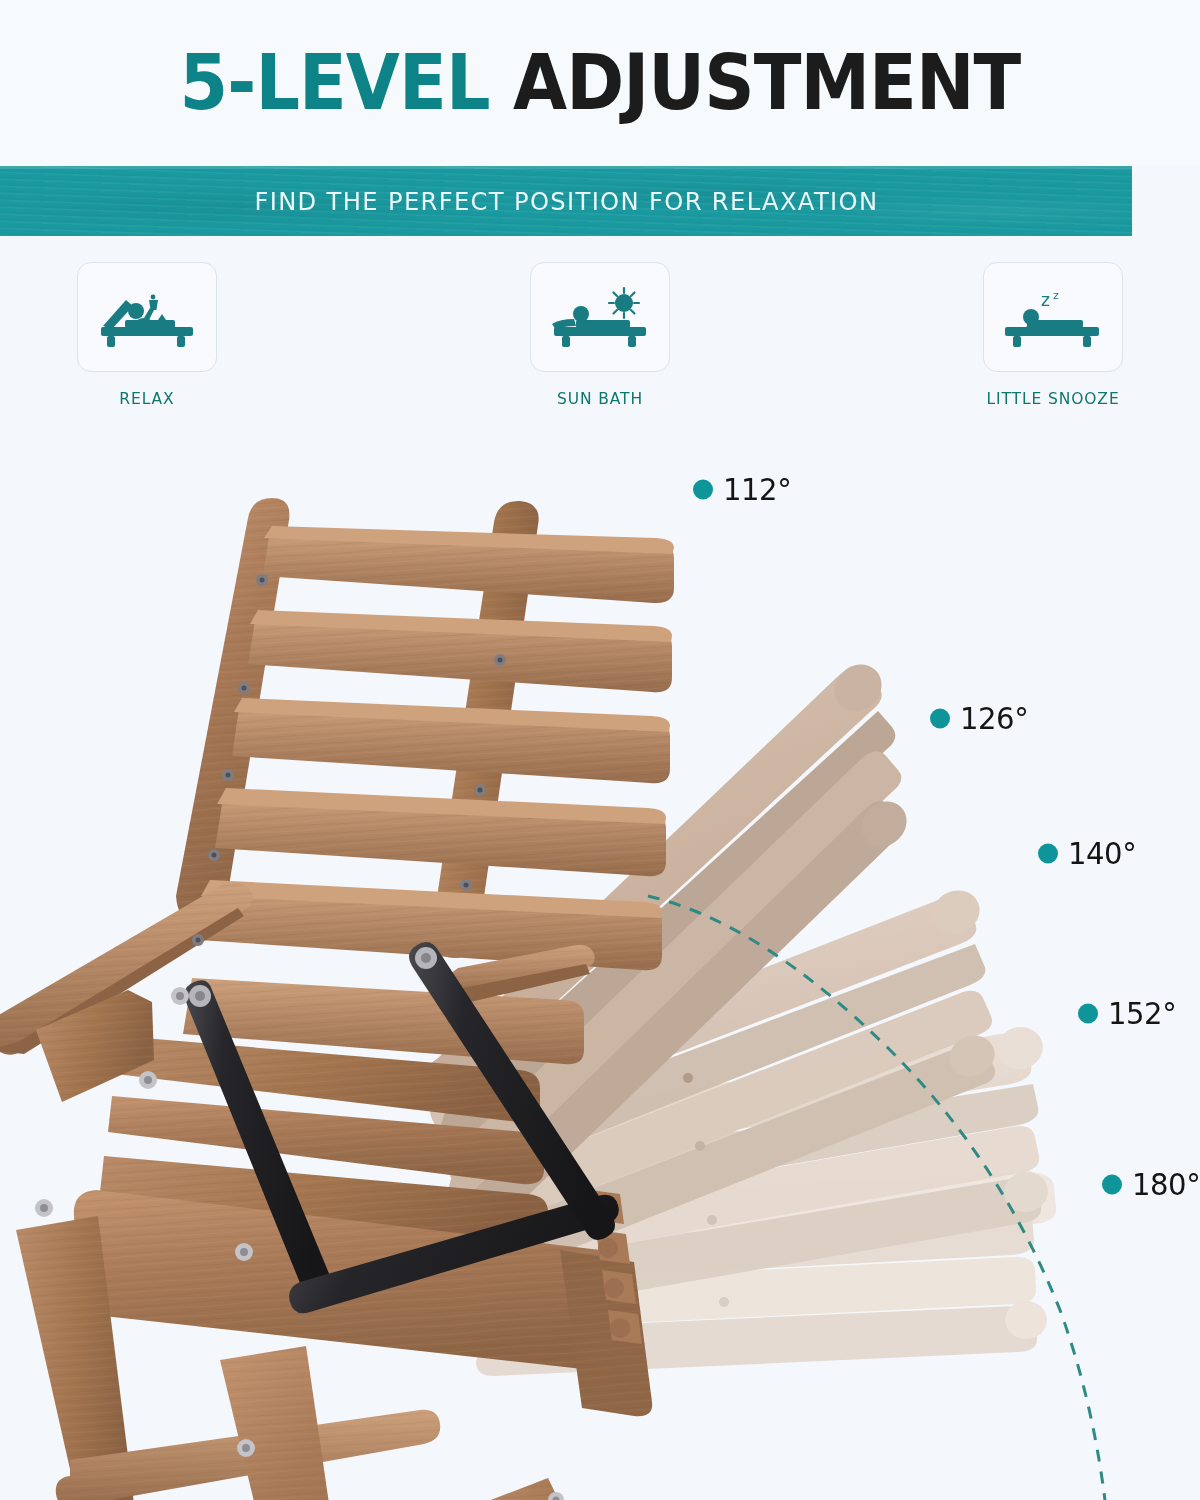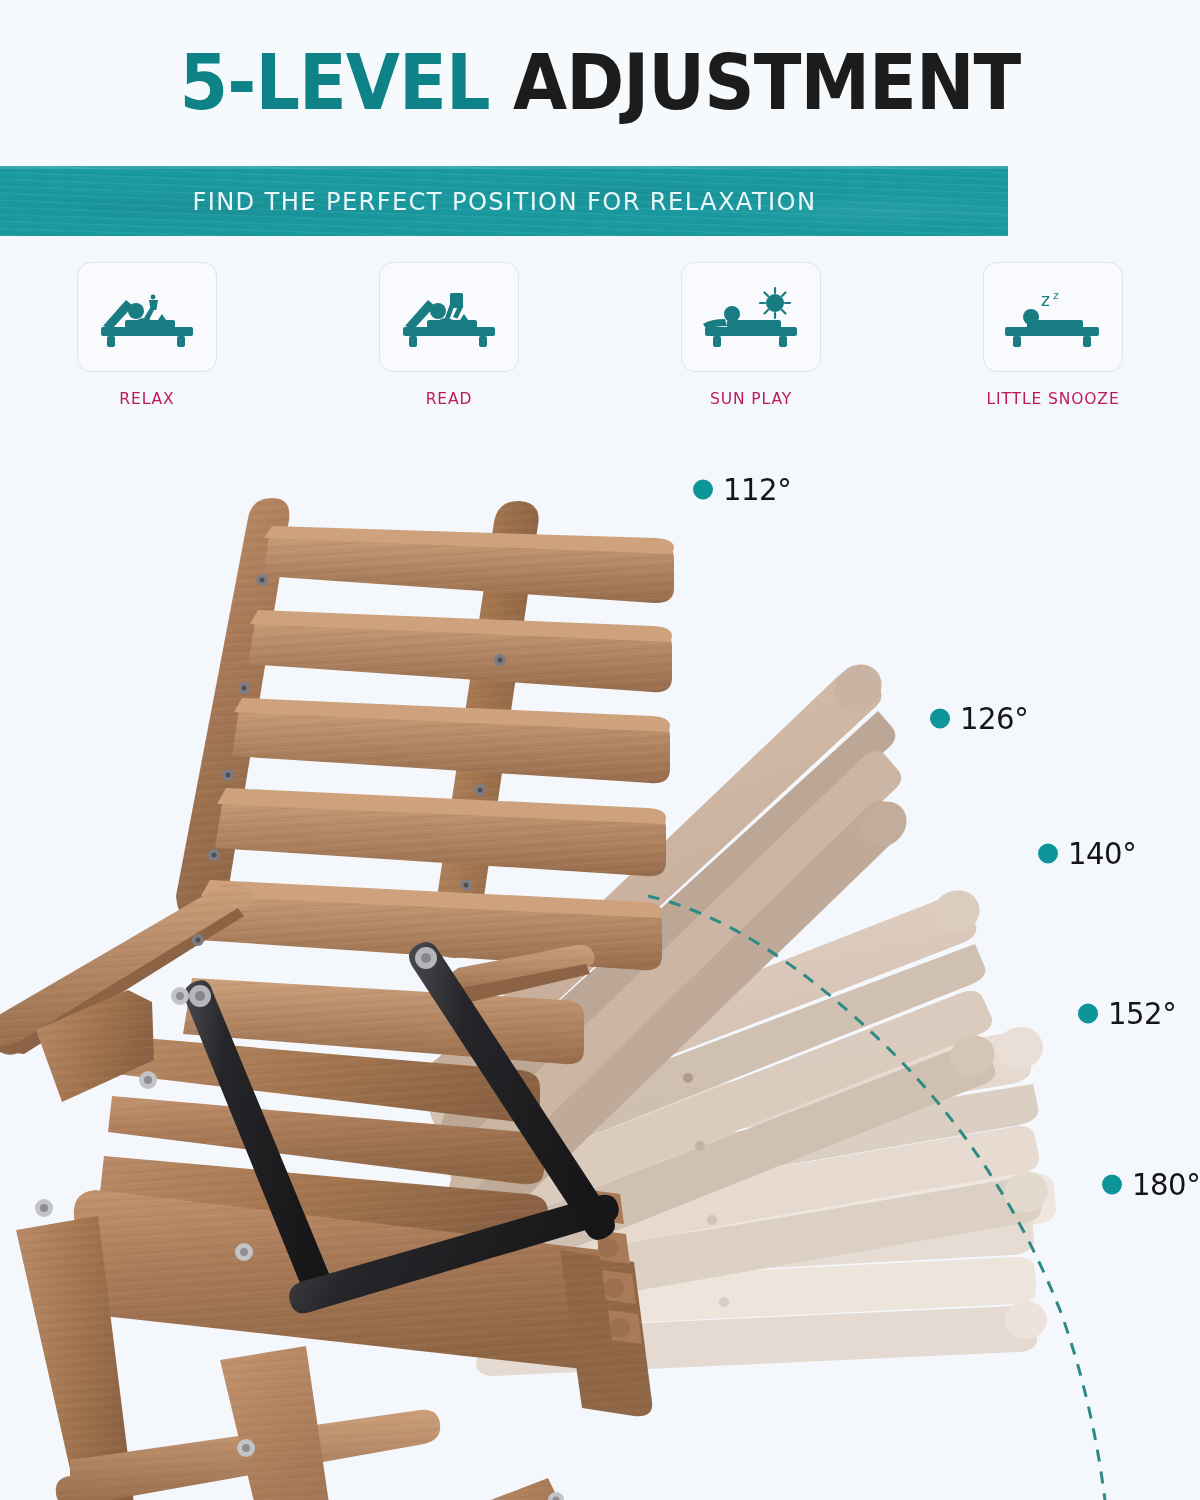--- a/index.html
+++ b/index.html
@@ -33,21 +33,21 @@
     font-family: "DejaVu Sans", sans-serif;
     transform: scaleX(0.92);
   }
   .title-accent { color: #0E8387; }
   .title-dark   { color: #1C1C1C; }
 
   
   .subtitle-band {
     position: absolute;
     top: 166px; left: 0;
-    width: 1008px;
+    width: 1132px;
     height: 70px;
     background: #1A9BA1;
     display: flex;
     align-items: center;
     justify-content: center;
     overflow: hidden;
   }
   .subtitle-band::before {
     content: "";
     position: absolute;
@@ -105,21 +105,21 @@
     background: #F8FAFD;
     display: flex;
     align-items: center;
     justify-content: center;
   }
   .feature-box svg { display: block; }
   .feature-label {
     margin-top: 18px;
     font-size: 15.5px;
     letter-spacing: 0.9px;
-    color: #be185d;
+    color: #0f766e;
     font-family: "DejaVu Sans", sans-serif;
     white-space: nowrap;
   }
 
   
   .stage {
     position: absolute;
     top: 430px; left: 0;
     width: 1200px;
     height: 1070px;
@@ -190,42 +190,20 @@
           <path d="M49 32 l6 -10 l4 2 l-5 10 Z"></path>
 
           <path d="M54 14 h9 l-1.6 10 h-5.8 Z"></path>
           <circle cx="58" cy="11" r="2.4"></circle>
         </g>
       </svg>
     </div>
     <div class="feature-label">RELAX</div>
   </div>
 
-  <div class="feature-item">
-    <div class="feature-box">
-      <svg width="104" height="62" viewBox="0 0 104 62">
-        <g fill="#187C82">
-          <rect x="6" y="41" width="92" height="9" rx="2"></rect>
-          <rect x="12" y="50" width="8" height="11" rx="2"></rect>
-          <rect x="82" y="50" width="8" height="11" rx="2"></rect>
-          <rect x="30" y="34" width="50" height="8" rx="2"></rect>
-          <path d="M8 40 L31 14 L38 20 L17 43 Z"></path>
-          <circle cx="41" cy="25" r="8"></circle>
-          <path d="M36 40 q9 -12 20 -6 l18 3 v7 H36 Z"></path>
-          <path d="M59 40 l8 -12 l8 12 h-5 l-3 -6 l-3 6 Z"></path>
-
-          <path d="M48 32 l5 -14 l4.5 1.5 l-5 13.5 Z"></path>
-          <path d="M56 31 l6 -13 l4.5 2 l-6 12.5 Z"></path>
-
-          <rect x="53" y="7" width="13" height="15" rx="1.5"></rect>
-        </g>
-      </svg>
-    </div>
-    <div class="feature-label">READ</div>
-  </div>
 
 
   <div class="feature-item">
     <div class="feature-box">
       <svg width="104" height="62" viewBox="0 0 104 62">
         <g fill="#187C82">
 
           <rect x="6" y="41" width="92" height="9" rx="2"></rect>
           <rect x="14" y="50" width="8" height="11" rx="2"></rect>
           <rect x="80" y="50" width="8" height="11" rx="2"></rect>
@@ -242,21 +220,21 @@
           <line x1="76" y1="27" x2="76" y2="32"></line>
           <line x1="61" y1="17" x2="66" y2="17"></line>
           <line x1="86" y1="17" x2="91" y2="17"></line>
           <line x1="65.5" y1="6.5" x2="69" y2="10"></line>
           <line x1="83" y1="24" x2="86.5" y2="27.5"></line>
           <line x1="86.5" y1="6.5" x2="83" y2="10"></line>
           <line x1="69" y1="24" x2="65.5" y2="27.5"></line>
         </g>
       </svg>
     </div>
-    <div class="feature-label">SUN PLAY</div>
+    <div class="feature-label">SUN BATH</div>
   </div>
 
   <div class="feature-item">
     <div class="feature-box">
       <svg width="104" height="62" viewBox="0 0 104 62">
         <g fill="#187C82">
 
           <rect x="4" y="41" width="94" height="9" rx="2"></rect>
           <rect x="12" y="50" width="8" height="11" rx="2"></rect>
           <rect x="82" y="50" width="8" height="11" rx="2"></rect>

